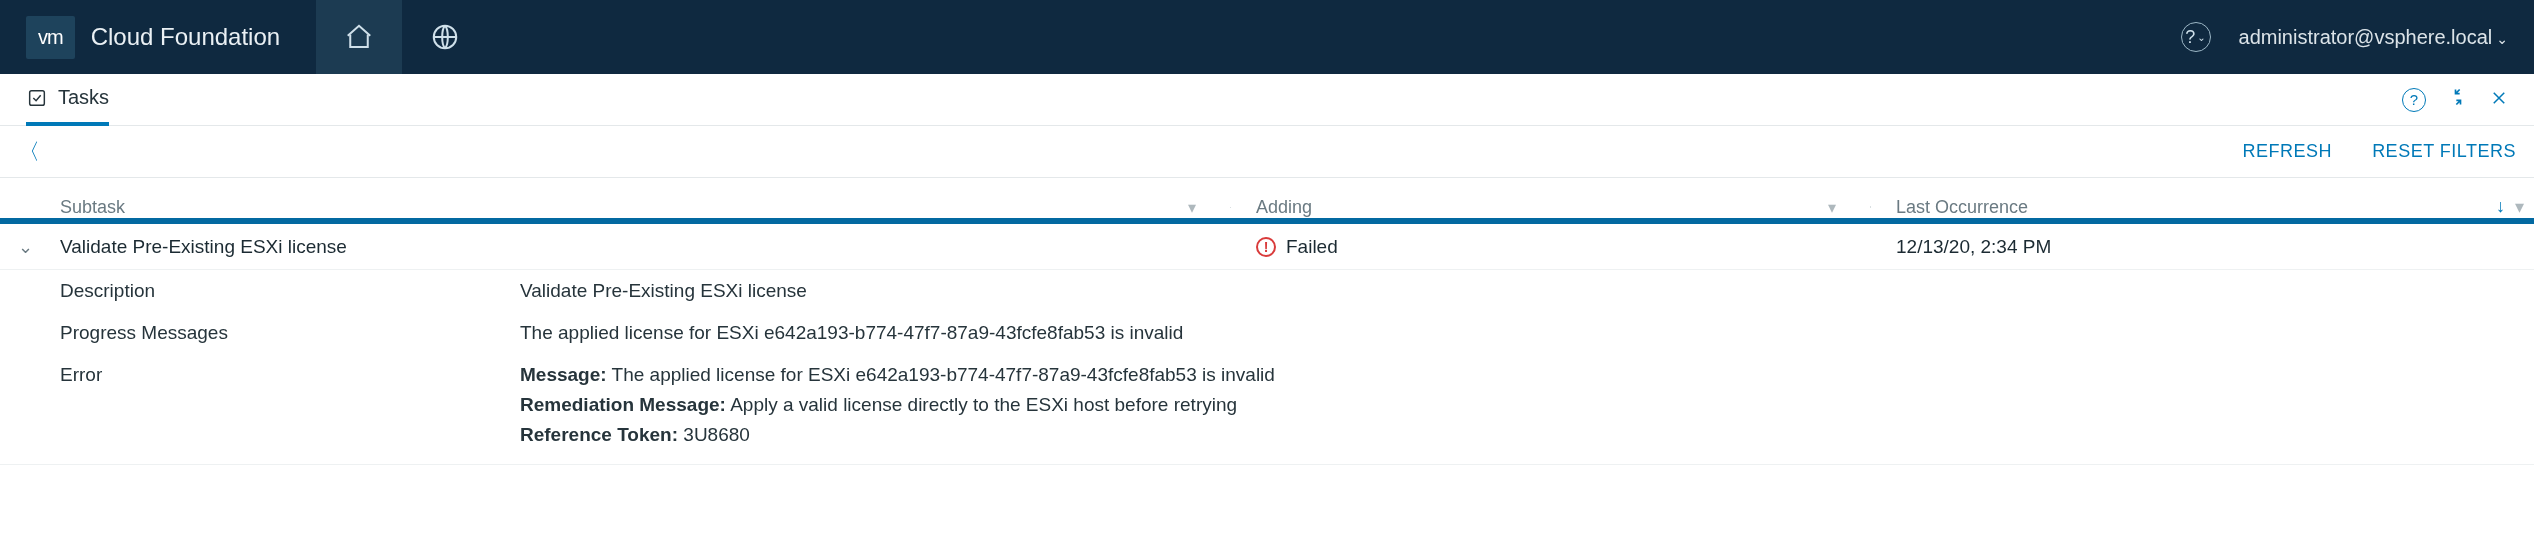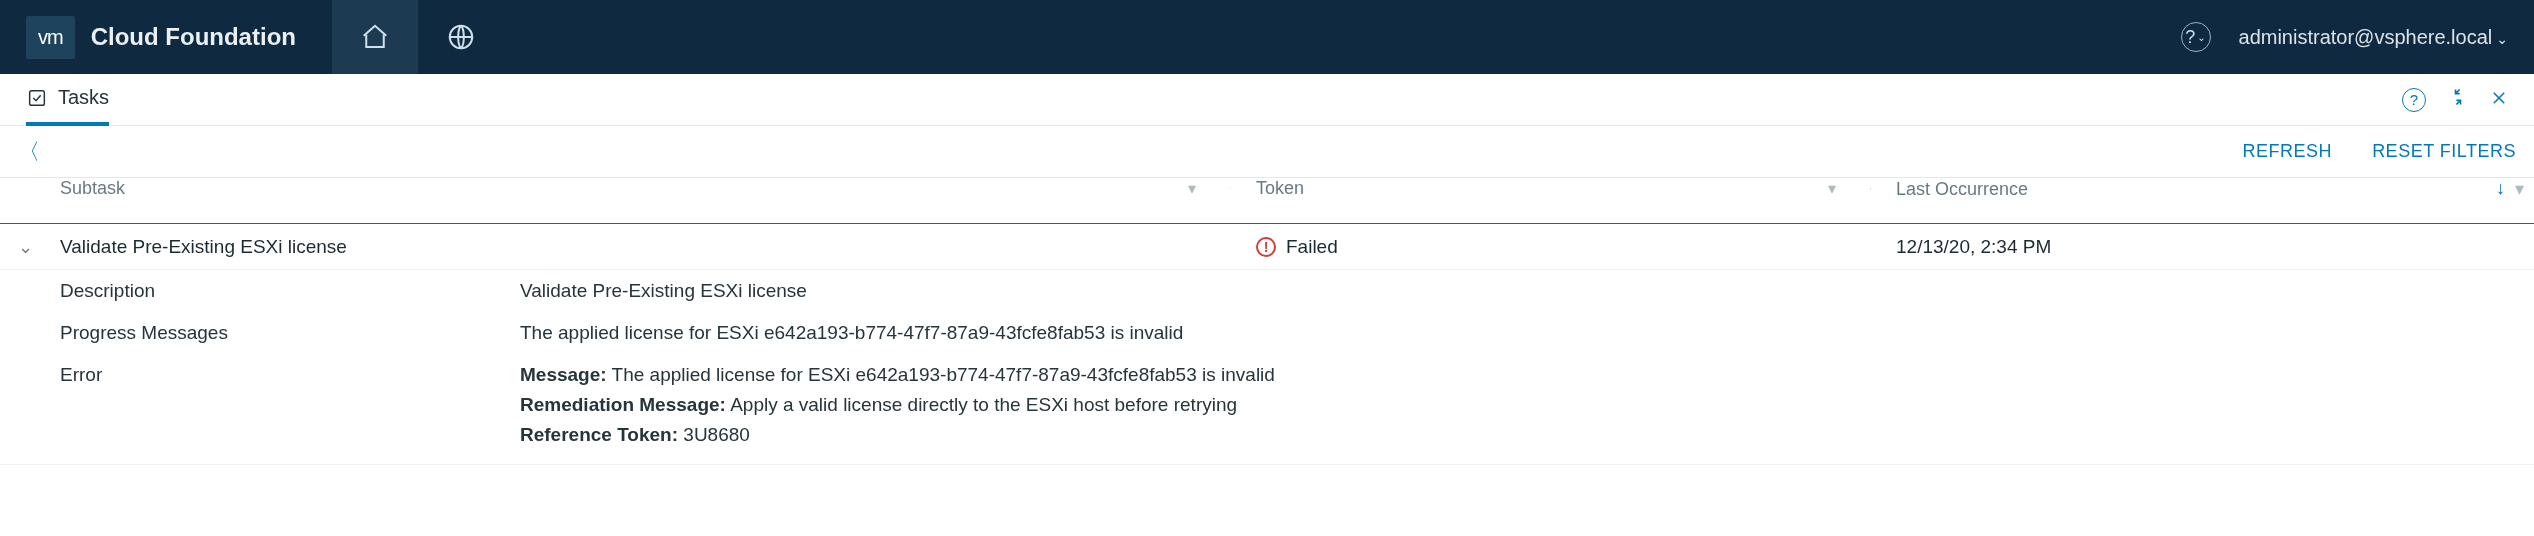--- a/index.html
+++ b/index.html
@@ -1,41 +1,41 @@
 <!DOCTYPE html>
 <html><head>
 <meta charset="utf-8">
 <style>
 *{margin:0;padding:0;box-sizing:border-box;font-family:"Segoe UI",Arial,sans-serif}
 body{width:2534px;background:#fff;color:#1b2a32}
 .topbar{height:74px;background:#0f2940;display:flex;align-items:center;color:#dbe3e8}
 .brand{display:flex;align-items:center;gap:16px;padding:0 26px}
 .vm-badge{background:#1e435c;color:#fff;font-weight:400;font-size:20px;padding:10px 12px;border-radius:2px;letter-spacing:-1px}
-.brand-title{font-size:24px;font-weight:700;color:#eaf0f4;margin-right:10px}
+.brand-title{font-size:24px;font-weight:400;color:#eaf0f4;margin-right:10px}
 .nav-ico{width:86px;height:74px;display:flex;align-items:center;justify-content:center;cursor:pointer}
 .nav-ico.active{background:#1c3b52}
 .nav-ico svg{width:30px;height:30px;stroke:#cfe0ea;fill:none;stroke-width:1.6}
 .topbar-spacer{flex:1}
 .user-area{display:flex;align-items:center;gap:28px;padding-right:26px;font-size:20px}
 .help-circ{width:30px;height:30px;border:1.5px solid #9cb7c6;border-radius:50%;display:flex;align-items:center;justify-content:center;font-size:18px;color:#cfe0ea;cursor:pointer}
 .user-txt{color:#dbe3e8;cursor:pointer}
 .user-txt .chev{font-size:14px;margin-left:4px}
 .tabbar{height:52px;border-bottom:1px solid #e4e8ea;display:flex;align-items:center;padding:0 26px;justify-content:space-between}
 .tab{display:flex;align-items:center;gap:10px;color:#26343b;font-size:20px;height:52px;border-bottom:4px solid #0079b8;cursor:pointer}
 .tab svg{width:22px;height:22px;stroke:#26343b;fill:none;stroke-width:1.6}
 .tab-actions{display:flex;align-items:center;gap:22px;color:#0079b8}
 .tab-actions .ico{cursor:pointer;font-size:22px}
 .tab-actions .qcirc{width:24px;height:24px;border:1.5px solid #0079b8;border-radius:50%;display:flex;align-items:center;justify-content:center;font-size:15px;color:#0079b8;cursor:pointer}
 .subhdr{height:52px;display:flex;align-items:center;padding:0 18px;border-bottom:1px solid #e4e8ea;justify-content:space-between}
 .breadcrumb{display:flex;align-items:center;gap:6px;color:#0079b8;font-size:19px;cursor:pointer}
 .breadcrumb .chev{font-size:22px}
 .breadcrumb .txt{color:#26343b}
 .actions-right{display:flex;align-items:flex-start;gap:40px;font-size:18px;letter-spacing:.5px}
 .link-btn{color:#0079b8;cursor:pointer}
-.thead{height:46px;border-bottom:1px solid #0369a1;display:flex;align-items:flex-start;font-size:18px;color:#6a7a82}
+.thead{height:46px;border-bottom:6px solid #0369a1;display:flex;align-items:flex-end;font-size:18px;color:#6a7a82}
 .cell-sub{flex:0 0 1230px;display:flex;align-items:center;padding-left:60px;position:relative}
 .cell-status{flex:0 0 640px;display:flex;align-items:center;padding-left:26px;position:relative}
 .cell-last{flex:1;display:flex;align-items:center;padding-left:26px;position:relative}
 .col-sep{position:absolute;left:0;top:10px;bottom:10px;width:1px;background:#d9dfe2}
 .filter-ico{margin-left:auto;margin-right:34px;color:#aeb8bd;cursor:pointer;font-size:16px}
 .sort-arrows{margin-left:auto;margin-right:10px;display:flex;gap:10px;color:#0079b8;font-size:18px}
 .trow{height:46px;border-bottom:1px solid #eef1f2;display:flex;align-items:center;font-size:19px}
 .expander{position:absolute;left:18px;top:50%;transform:translateY(-50%);cursor:pointer;color:#6a7a82;font-size:18px}
 .status-failed{display:flex;align-items:center;gap:10px}
 .err-ico{width:20px;height:20px;border:2px solid #d93b3b;border-radius:50%;display:flex;align-items:center;justify-content:center;color:#d93b3b;font-size:14px;font-weight:700}
@@ -109,21 +109,21 @@
   </div>
 </div>
 
 <div class="thead">
   <div class="cell-sub">
     <span>Subtask</span>
     <span class="filter-ico">▾</span>
   </div>
   <div class="cell-status">
     <span class="col-sep"></span>
-    <span>Token</span>
+    <span>Adding</span>
     <span class="filter-ico">▾</span>
   </div>
   <div class="cell-last">
     <span class="col-sep"></span>
     <span>Last Occurrence</span>
     <span class="sort-arrows">
         <span>↓</span>
         <span style="color:#aeb8bd">▾</span>
       </span>
   </div>

